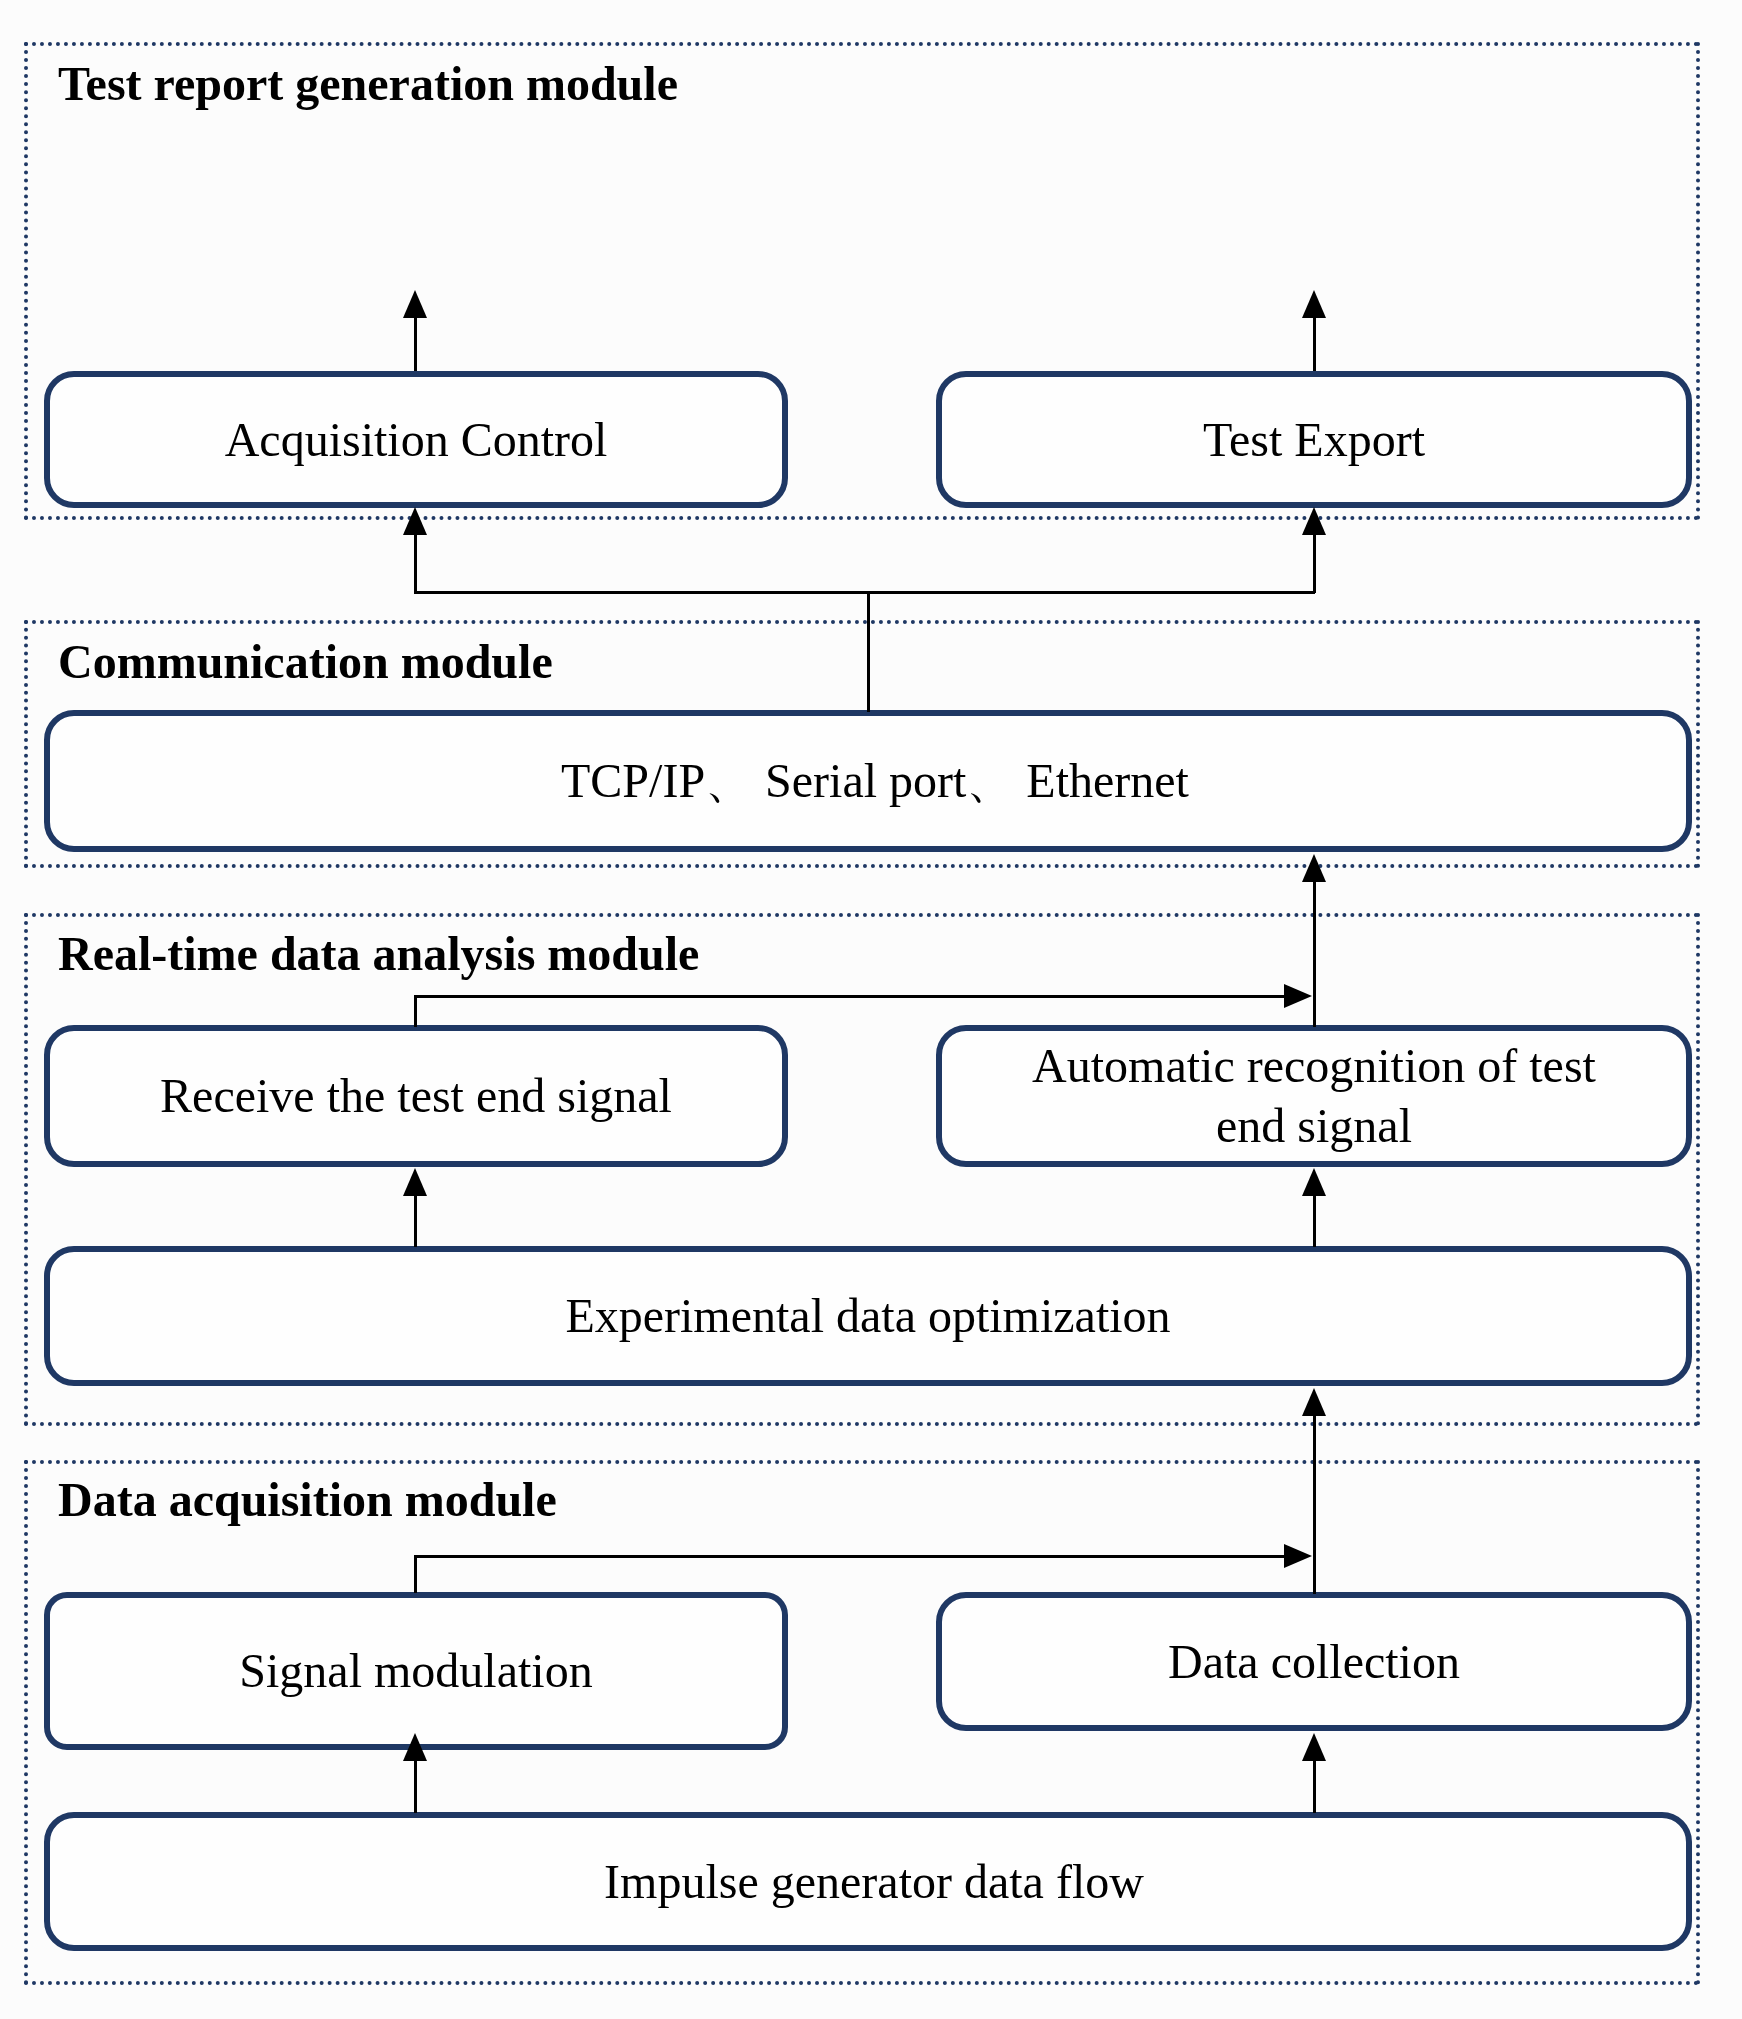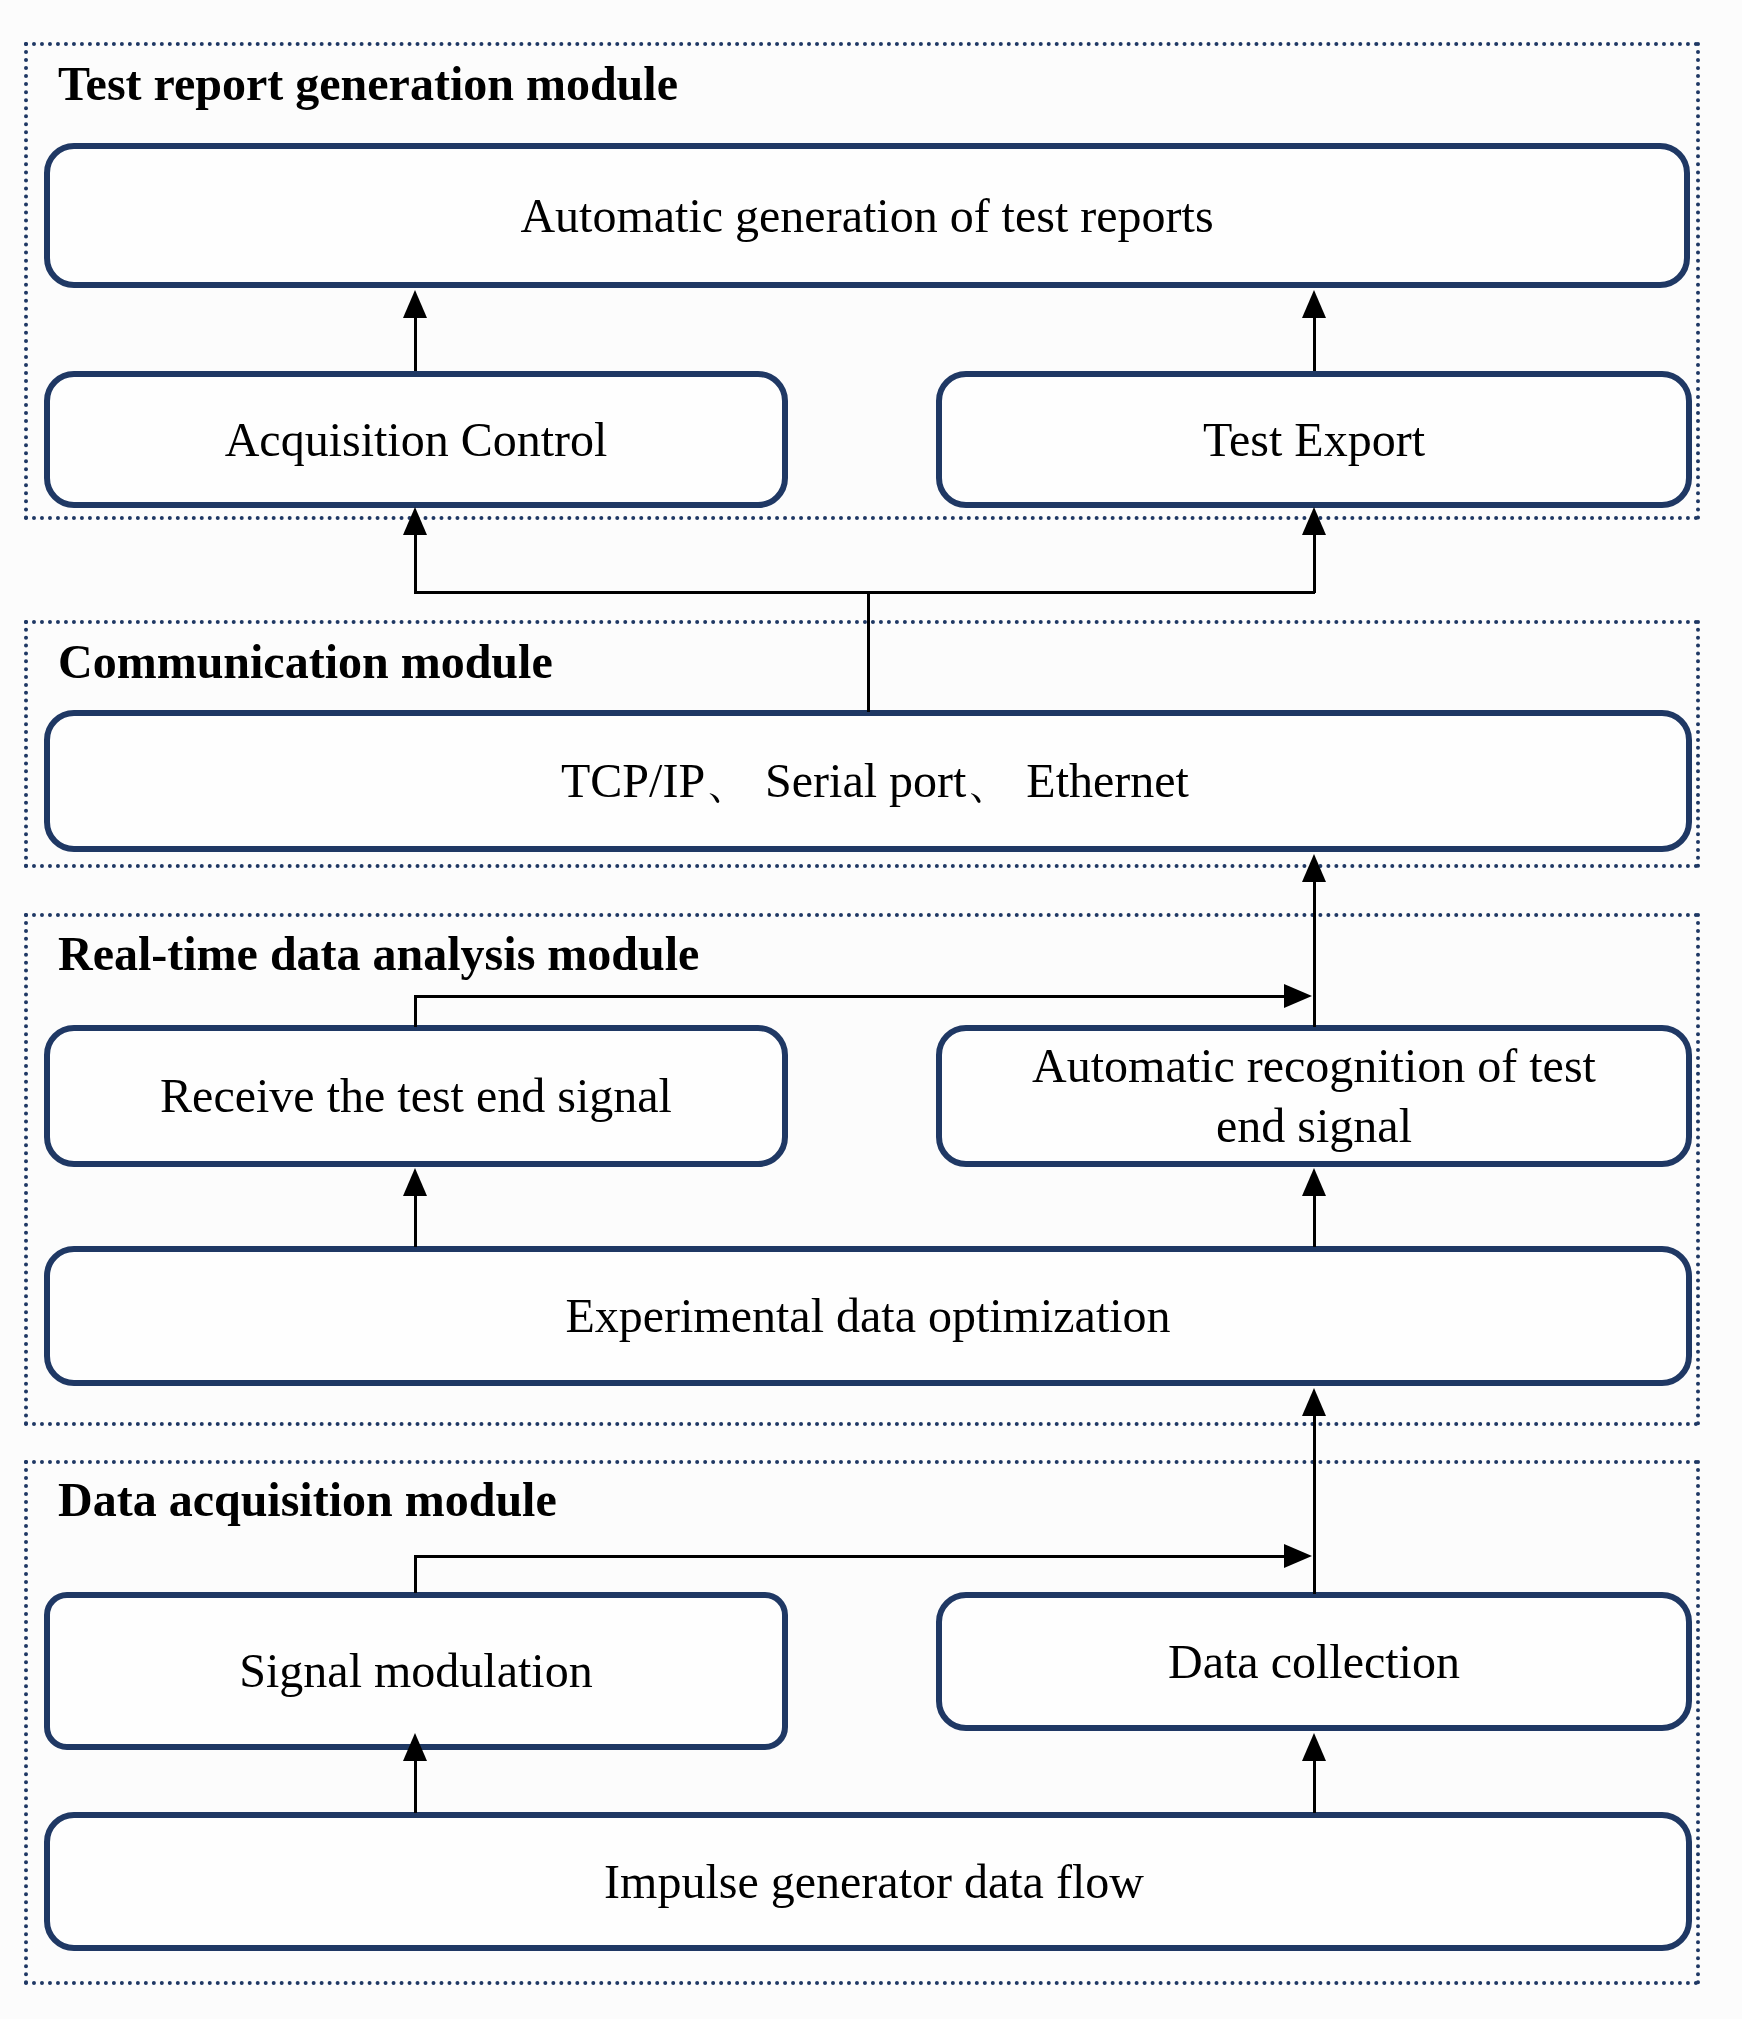--- a/index.html
+++ b/index.html
@@ -85,23 +85,20 @@
   <div class="module" style="left:24px; top:42px; width:1676px; height:478px;"></div>
   <div class="module" style="left:24px; top:620px; width:1676px; height:248px;"></div>
   <div class="module" style="left:24px; top:913px; width:1676px; height:513px;"></div>
   <div class="module" style="left:24px; top:1460px; width:1676px; height:525px;"></div>
 
   <div class="module-title" style="left:58px; top:636px;">Communication module</div>
   <div class="module-title" style="left:58px; top:58px;">Test report generation module</div>
   <div class="module-title" style="left:58px; top:928px;">Real-time data analysis module</div>
   <div class="module-title" style="left:58px; top:1474px;">Data acquisition module</div>
 
-  <div class="box" style="left:44px; top:143px; width:1646px; height:145px;">
-    <span class="box-label">Automatic generation of test reports</span>
-  </div>
   <div class="box" style="left:44px; top:371px; width:744px; height:137px;">
     <span class="box-label">Acquisition Control</span>
   </div>
   <div class="box" style="left:936px; top:371px; width:756px; height:137px;">
     <span class="box-label">Test Export</span>
   </div>
 
   <div class="box" style="left:44px; top:710px; width:1648px; height:142px;padding-left:14px;">
     <span class="box-label">TCP/IP、 Serial port、 Ethernet</span>
   </div>

